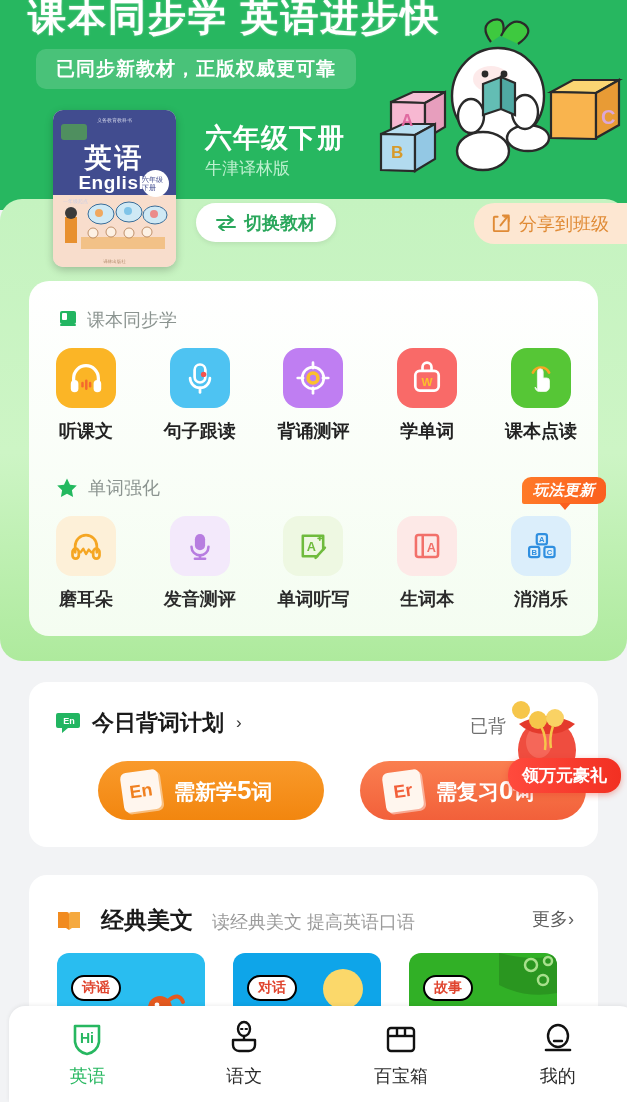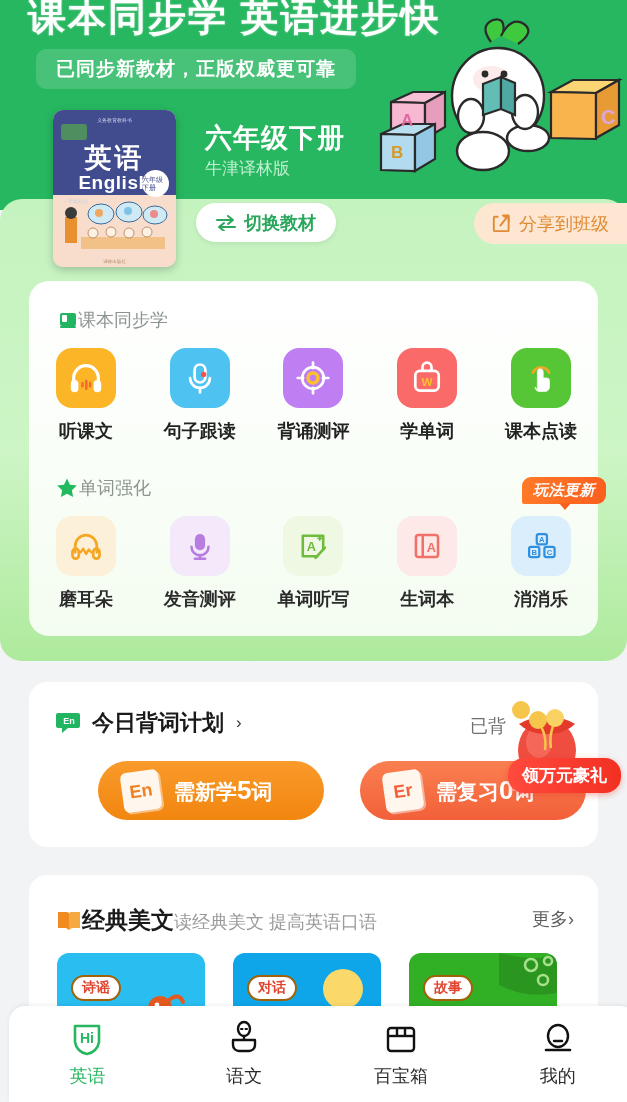--- a/index.html
+++ b/index.html
@@ -88,21 +88,21 @@
     position:absolute; left:0; top:199px; width:627px; height:462px;
     background:linear-gradient(180deg,#c5f3c0 0%,#cdf5c5 55%,#aeea9d 100%);
     border-radius:22px 22px 22px 22px;
   }
   .whitecard{
     position:absolute; left:29px; top:281px; width:569px; height:355px;
     background:linear-gradient(180deg,#ffffff 0%,#f4fdf1 100%);
     border-radius:20px;
   }
 
-  .sec-head{ position:absolute; display:flex; align-items:center; }
+  .sec-head{ position:absolute; display:flex; align-items:flex-start; gap:9px; }
   .sec-head .txt{ font-size:18px; color:#8b9490; }
   .grid{ position:absolute; left:0; width:569px; display:flex; }
   .cell{ width:113.8px; display:flex; flex-direction:column; align-items:center; cursor:pointer; position:relative;}
   .tile{ width:60px; height:60px; border-radius:16px; display:flex; align-items:center; justify-content:center; }
   .cell .lbl{ margin-top:11px; font-size:18px; font-weight:bold; color:#222; white-space:nowrap;}
   .cell.soft .lbl{ color:#2b2b2b; }
 
   .newbadge{
     position:absolute; right:21px; top:477px;
     background:linear-gradient(90deg,#ff7a28,#fb5f1e);
@@ -147,28 +147,28 @@
     position:absolute; right:6px; top:758px; z-index:12;
     background:linear-gradient(90deg,#ff4a3d,#f23022);
     color:#fff; font-size:17px; font-weight:bold;
     padding:6px 14px; border-radius:16px;
     box-shadow:0 2px 6px rgba(230,60,40,.4);
     white-space:nowrap;
   }
 
   
   #essay-card{ top:875px; height:160px; }
-  .essay-head{ position:absolute; left:27px; top:30px; display:flex; align-items:baseline; gap:0;}
+  .essay-head{ position:absolute; left:27px; top:30px; display:flex; align-items:baseline; gap:19px;}
   .essay-title{ font-size:23px; font-weight:bold; color:#1a1a1a; }
   .essay-sub{ font-size:18px; color:#9a9a9a; }
   .more{ position:absolute; right:24px; top:32px; font-size:18px; color:#5d5d5d; display:flex; align-items:center; cursor:pointer;}
   .essay-row{ position:absolute; left:28px; top:78px; display:flex; gap:28px; }
   .ecard{ width:148px; height:86px; border-radius:12px; position:relative; overflow:hidden; cursor:pointer;}
   .ebubble{
-    position:absolute; left:14px; top:22px; background:#fff; border:2px solid #a16207;
+    position:absolute; left:14px; top:22px; background:#fff; border:2px solid #000000;
     border-radius:14px; padding:2px 9px; font-size:14px; font-weight:bold; color:#e0452f;
   }
 
   
   .tabbar{
     position:absolute; left:0; bottom:0; width:627px; height:96px;
     background:#fff; border-radius:16px 16px 0 0;
     display:flex; box-shadow:0 -1px 4px rgba(0,0,0,.07);
     z-index:30;
     margin-left:9px;

